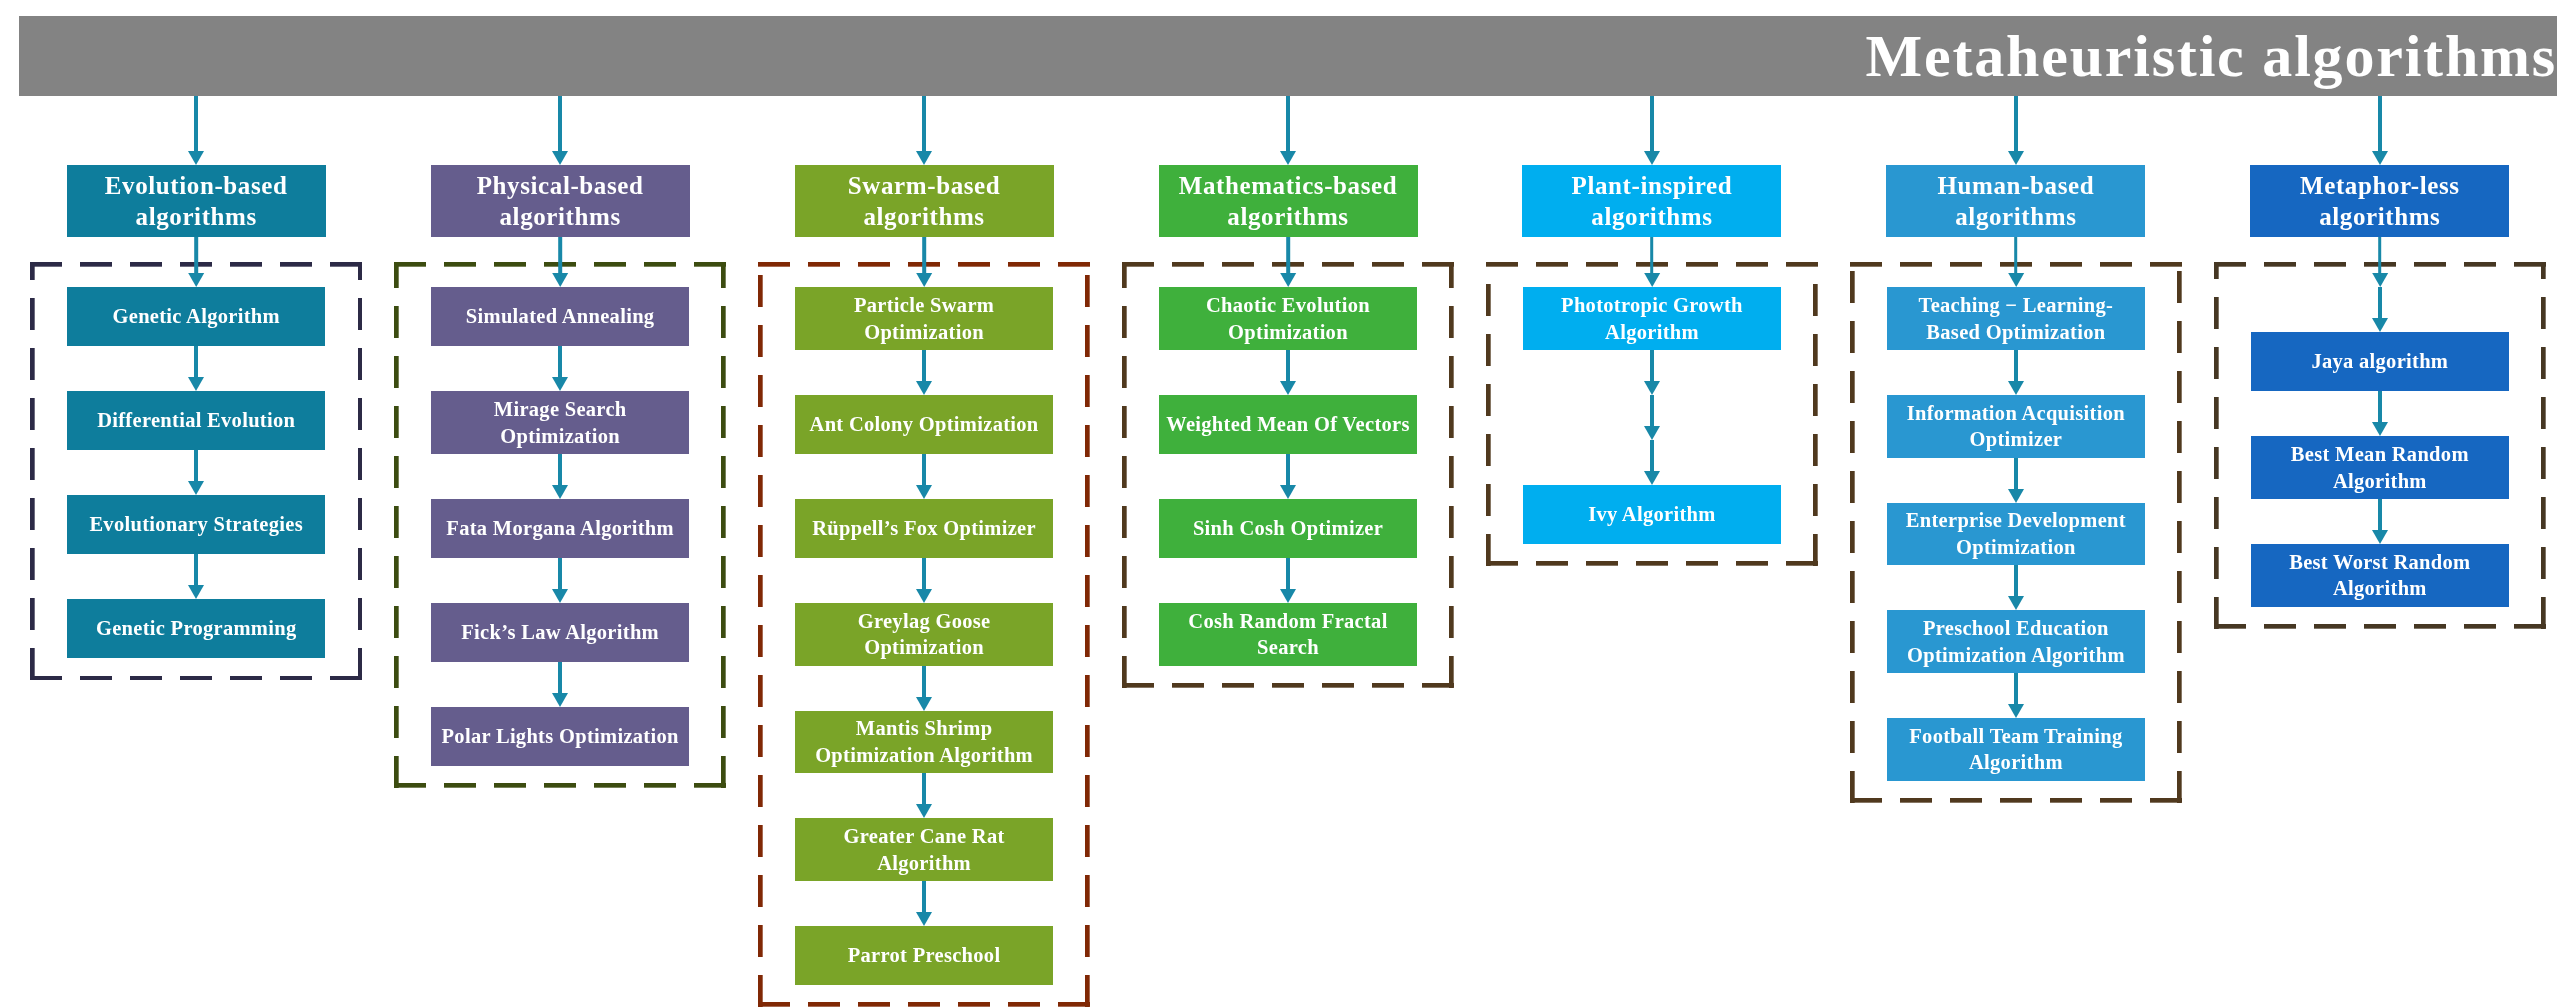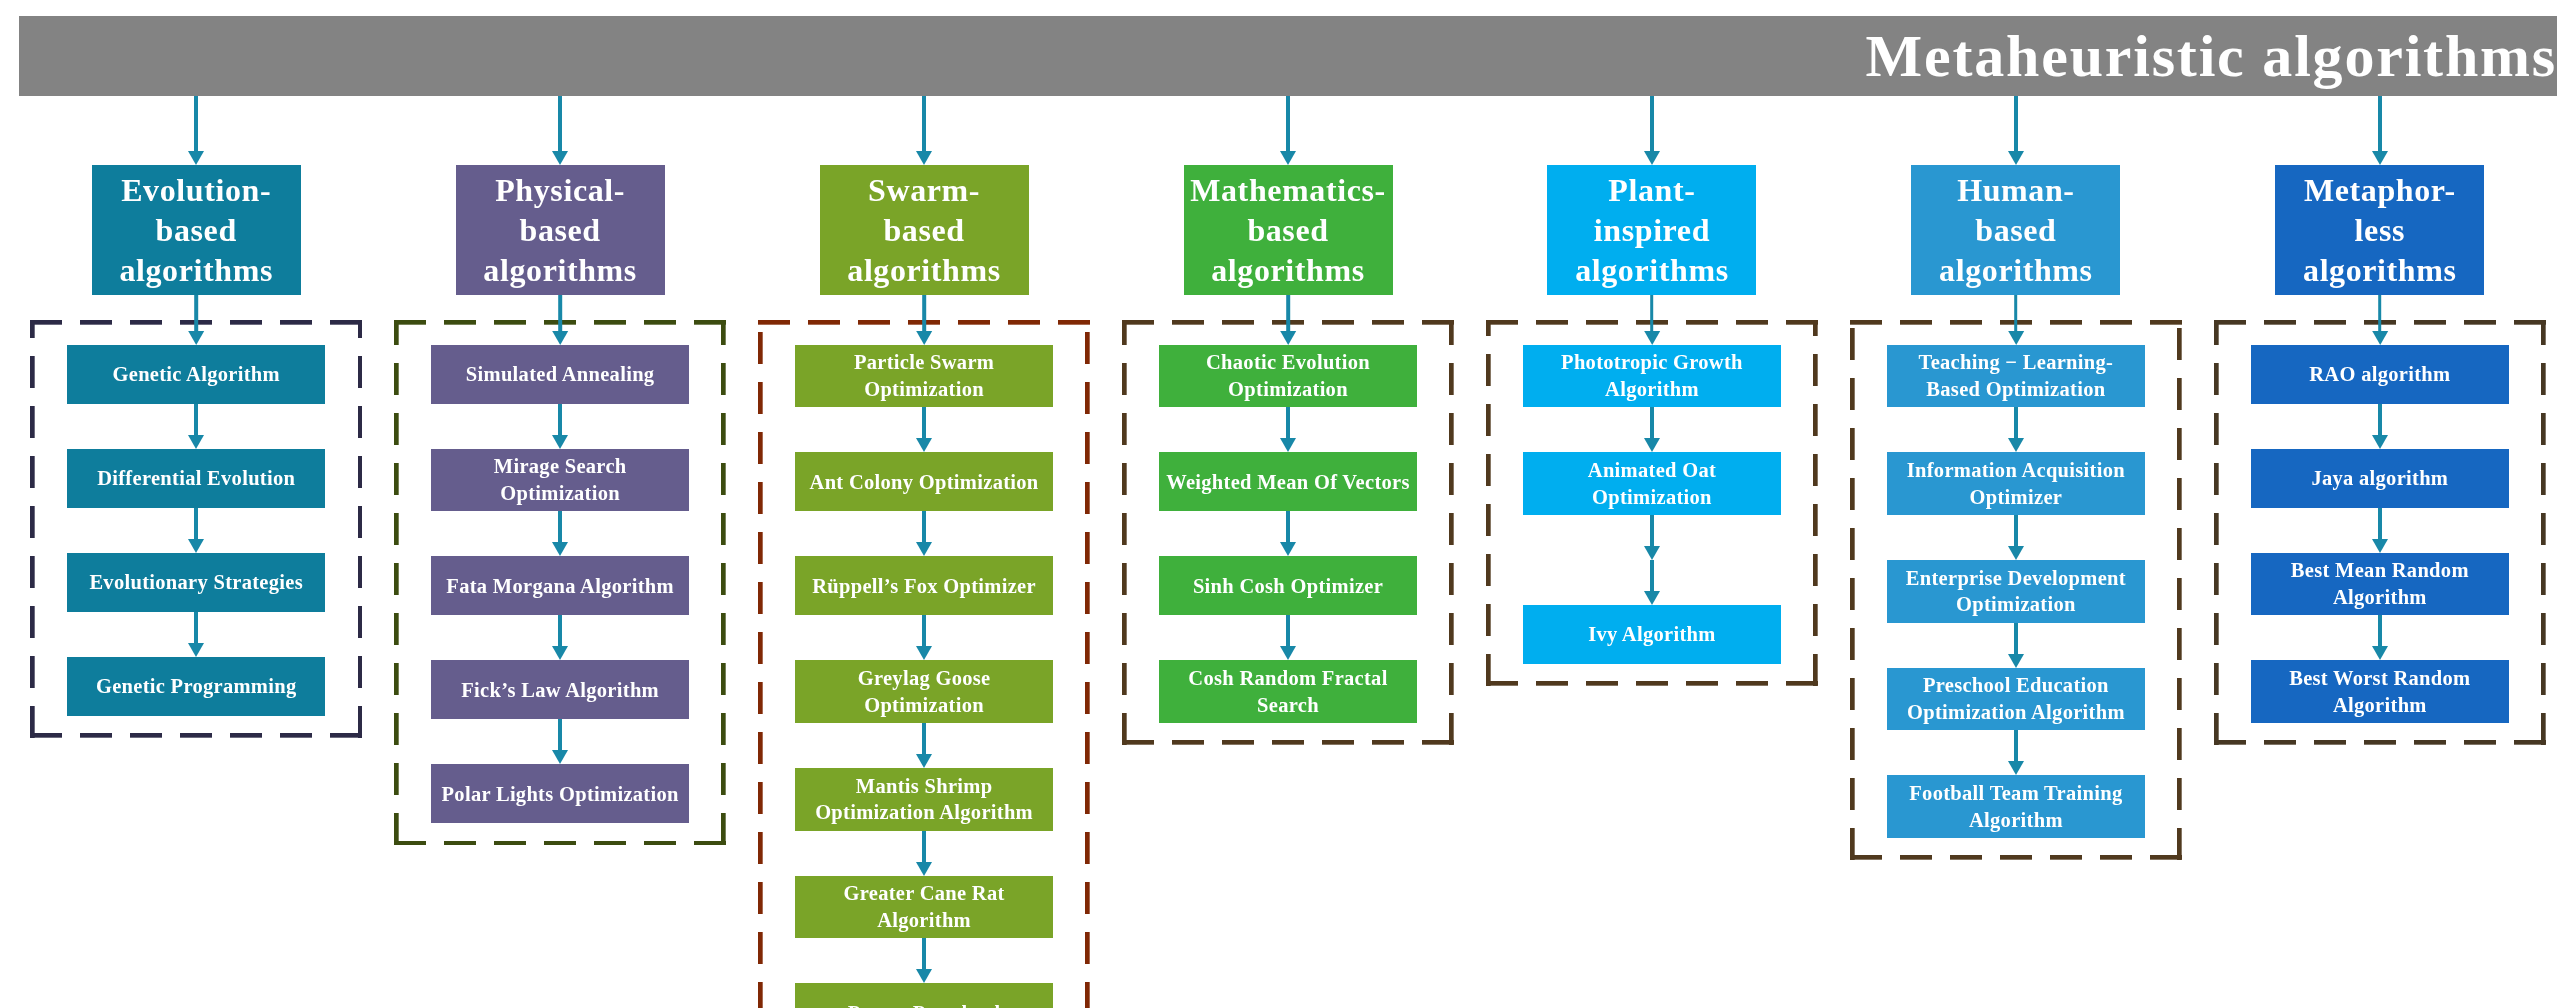--- a/index.html
+++ b/index.html
@@ -68,29 +68,29 @@
     position: absolute;
     top: 0;
     left: 50%;
     transform: translateX(-50%);
     height: 50px;
     z-index: 2;
   }
 
   
   .cat-header {
-    width: 209px;
+    width: 259px;
     min-height: 63px;
     background: var(--accent);
     color: #ffffff;
     display: flex;
     align-items: center;
     justify-content: center;
     text-align: center;
-    font-size: 32px;
+    font-size: 25px;
     font-weight: bold;
     line-height: 1.25;
     letter-spacing: 0.6px;
     padding: 4.7px 8.2px;
   }
 
   
   .group-wrap {
     position: relative;
     width: 332px;
@@ -385,23 +385,20 @@
       <div class="group">
   <div class="item">
     <span>Phototropic Growth Algorithm</span>
   </div>
 
   <div class="connector item-link">
     <span class="line"></span>
     <span class="arrowhead"></span>
   </div>
 
-  <div class="item">
-    <span>Animated Oat Optimization</span>
-  </div>
 
   <div class="connector item-link">
     <span class="line"></span>
     <span class="arrowhead"></span>
   </div>
 
 
   <div class="connector item-link">
     <span class="line"></span>
     <span class="arrowhead"></span>
@@ -478,23 +475,20 @@
     </div>
     <div class="cat-header">
       <span>Metaphor-less algorithms</span>
     </div>
     <div class="group-wrap">
       <div class="connector entry">
         <span class="line"></span>
         <span class="arrowhead"></span>
       </div>
       <div class="group">
-  <div class="item">
-    <span>RAO algorithm</span>
-  </div>
 
   <div class="connector item-link">
     <span class="line"></span>
     <span class="arrowhead"></span>
   </div>
 
   <div class="item">
     <span>Jaya algorithm</span>
   </div>
 

